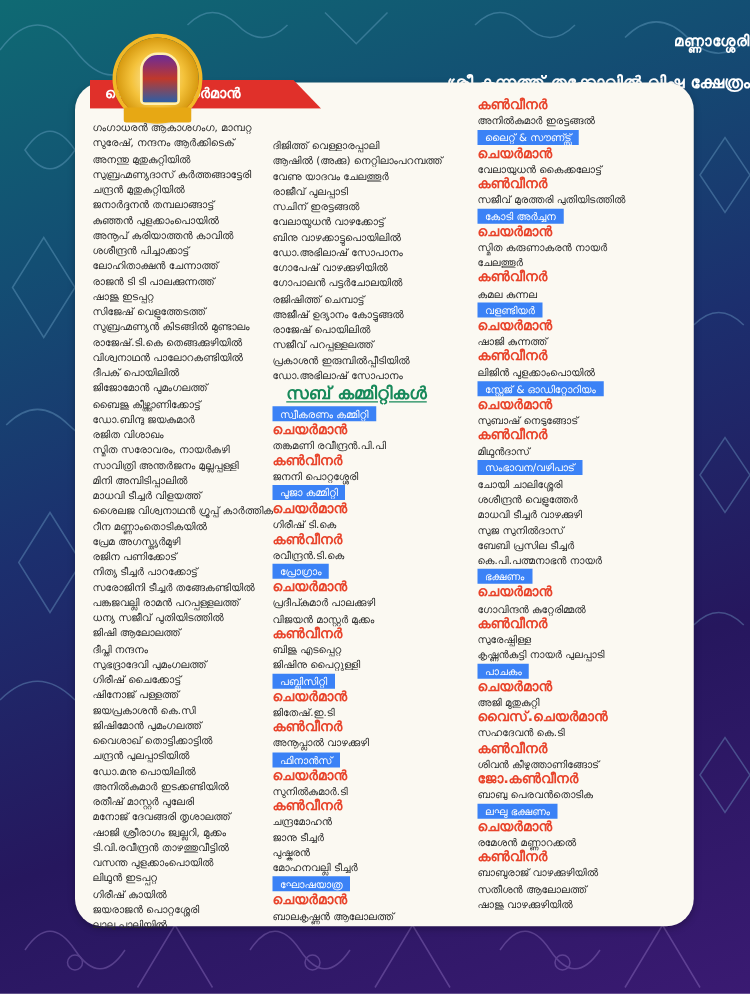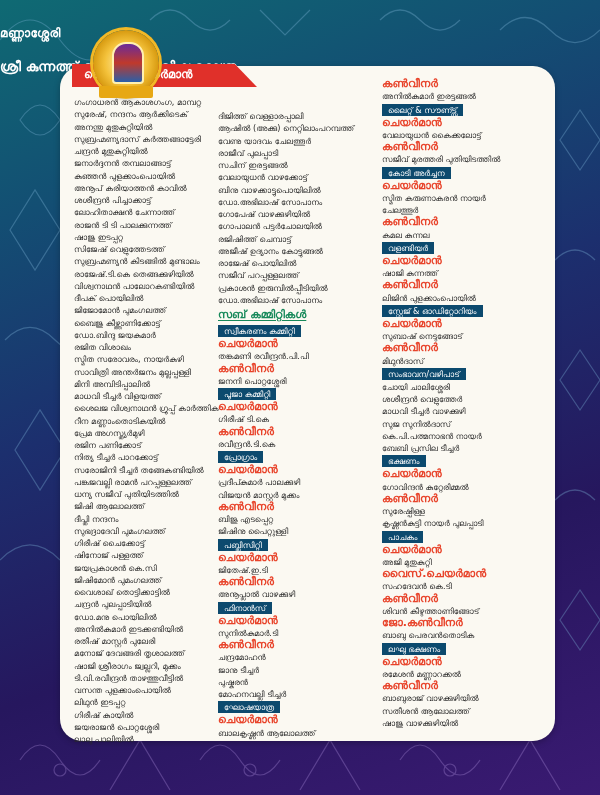--- a/index.html
+++ b/index.html
@@ -6,21 +6,21 @@
   html, body { width: 600px; height: 795px; overflow: hidden; }
   body {
     position: relative;
     font-family: "DejaVu Sans", sans-serif;
     background: linear-gradient(160deg, #0f6a73 0%, #134e73 22%, #1c2f6e 45%, #26175e 70%, #3a1a72 100%);
   }
   .bg-pattern {
     position: absolute; inset: 0; pointer-events: none; opacity: 0.35;
   }
   .header {
-    position: absolute; top: 26px; left: 0; width: 600px; text-align: left; color: #ffffff;
+    position: absolute; top: 26px; left: 0; width: 600px; text-align: right; color: #ffffff;
   }
   .header .place { font-size: 12px; font-weight: bold; letter-spacing: 0.5px; }
   .header .temple { font-size: 13.5px; font-weight: bold; margin-top: 18px; }
   .logo {
     position: absolute; left: 93px; top: 30px; width: 66px; height: 66px;
     border-radius: 50%;
     background: radial-gradient(circle, #fff4c2 0%, #f4c23b 45%, #d79a10 70%, #a86b00 100%);
     box-shadow: 0 0 0 3px #f2b826, 0 2px 4px rgba(0,0,0,0.4);
     z-index: 3;
   }
@@ -47,26 +47,26 @@
   .col3 { left: 322px; top: 12px; width: 160px; }
   .vice-head {
     position: absolute; left: -2px; top: -32px; width: 185px; height: 23px;
     background: #e0302a; color: #ffffff; font-size: 11.5px; font-weight: bold;
     padding: 4px 0 0 12px;
     clip-path: polygon(0 0, 88% 0, 100% 100%, 0 100%);
   }
   .line { white-space: nowrap; display: block; }
   .role { color: #e8432a; font-weight: bold; font-size: 11px; display: block; line-height: 12.25px; }
   .badge {
-    display: inline-block; background: #0c4a6e; color: #ffffff; font-size: 8.2px;
+    display: inline-block; background: #3b82f6; color: #ffffff; font-size: 8.2px;
     padding: 0 6px; line-height: 12px; margin: 1px 0;
   }
   .section-title {
-    display: block; color: #17895a; font-weight: bold; font-size: 11px;
-    line-height: 16px; text-decoration: underline; text-underline-offset: 2px; margin: 1px 0;
+    display: block; color: #17895a; font-weight: bold; font-size: 14px;
+    line-height: 16px; text-decoration: underline; text-underline-offset: 2px; margin: 1px 11px;
   }
 </style>
 </head>
 <body>
 
 <svg class="bg-pattern" width="600" height="795" viewBox="0 0 600 795">
   <g fill="none" stroke="#7fb5d8" stroke-width="1.2">
     <path d="M0 40 Q30 0 60 40 T120 40"></path>
       <path d="M20 120 q20-30 40 0 q-20 30-40 0z"></path>
     <path d="M10 230 l25-40 l25 40 l-25 40z"></path>
@@ -267,22 +267,22 @@
           <span class="line">സുബാഷ് നെടുങ്ങോട്</span>
           <span class="role">കൺവീനർ</span>
           <span class="line">മിഥുൻദാസ്</span>
         </div>
         <div>
           <div><span class="badge">സംഭാവന/വഴിപാട്</span></div>
           <span class="line">ചോയി ചാലിശ്ശേരി</span>
           <span class="line">ശശീന്ദ്രൻ വെളുത്തേർ</span>
           <span class="line">മാധവി ടീച്ചർ വാഴക്കുഴി</span>
           <span class="line">സുജ സുനിൽദാസ്</span>
+          <span class="line">ബേബി പ്രസില ടീച്ചർ</span>
           <span class="line">കെ.പി.പത്മനാഭൻ നായർ</span>
-          <span class="line">ബേബി പ്രസില ടീച്ചർ</span>
         </div>
         <div>
           <div><span class="badge">ഭക്ഷണം</span></div>
           <span class="role">ചെയർമാൻ</span>
           <span class="line">ഗോവിന്ദൻ കുറ്റേരിമ്മൽ</span>
           <span class="role">കൺവീനർ</span>
           <span class="line">സുരേഷ്പിള്ള</span>
           <span class="line">കൃഷ്ണൻകുട്ടി നായർ പുലപ്പാടി</span>
         </div>
         <div>

